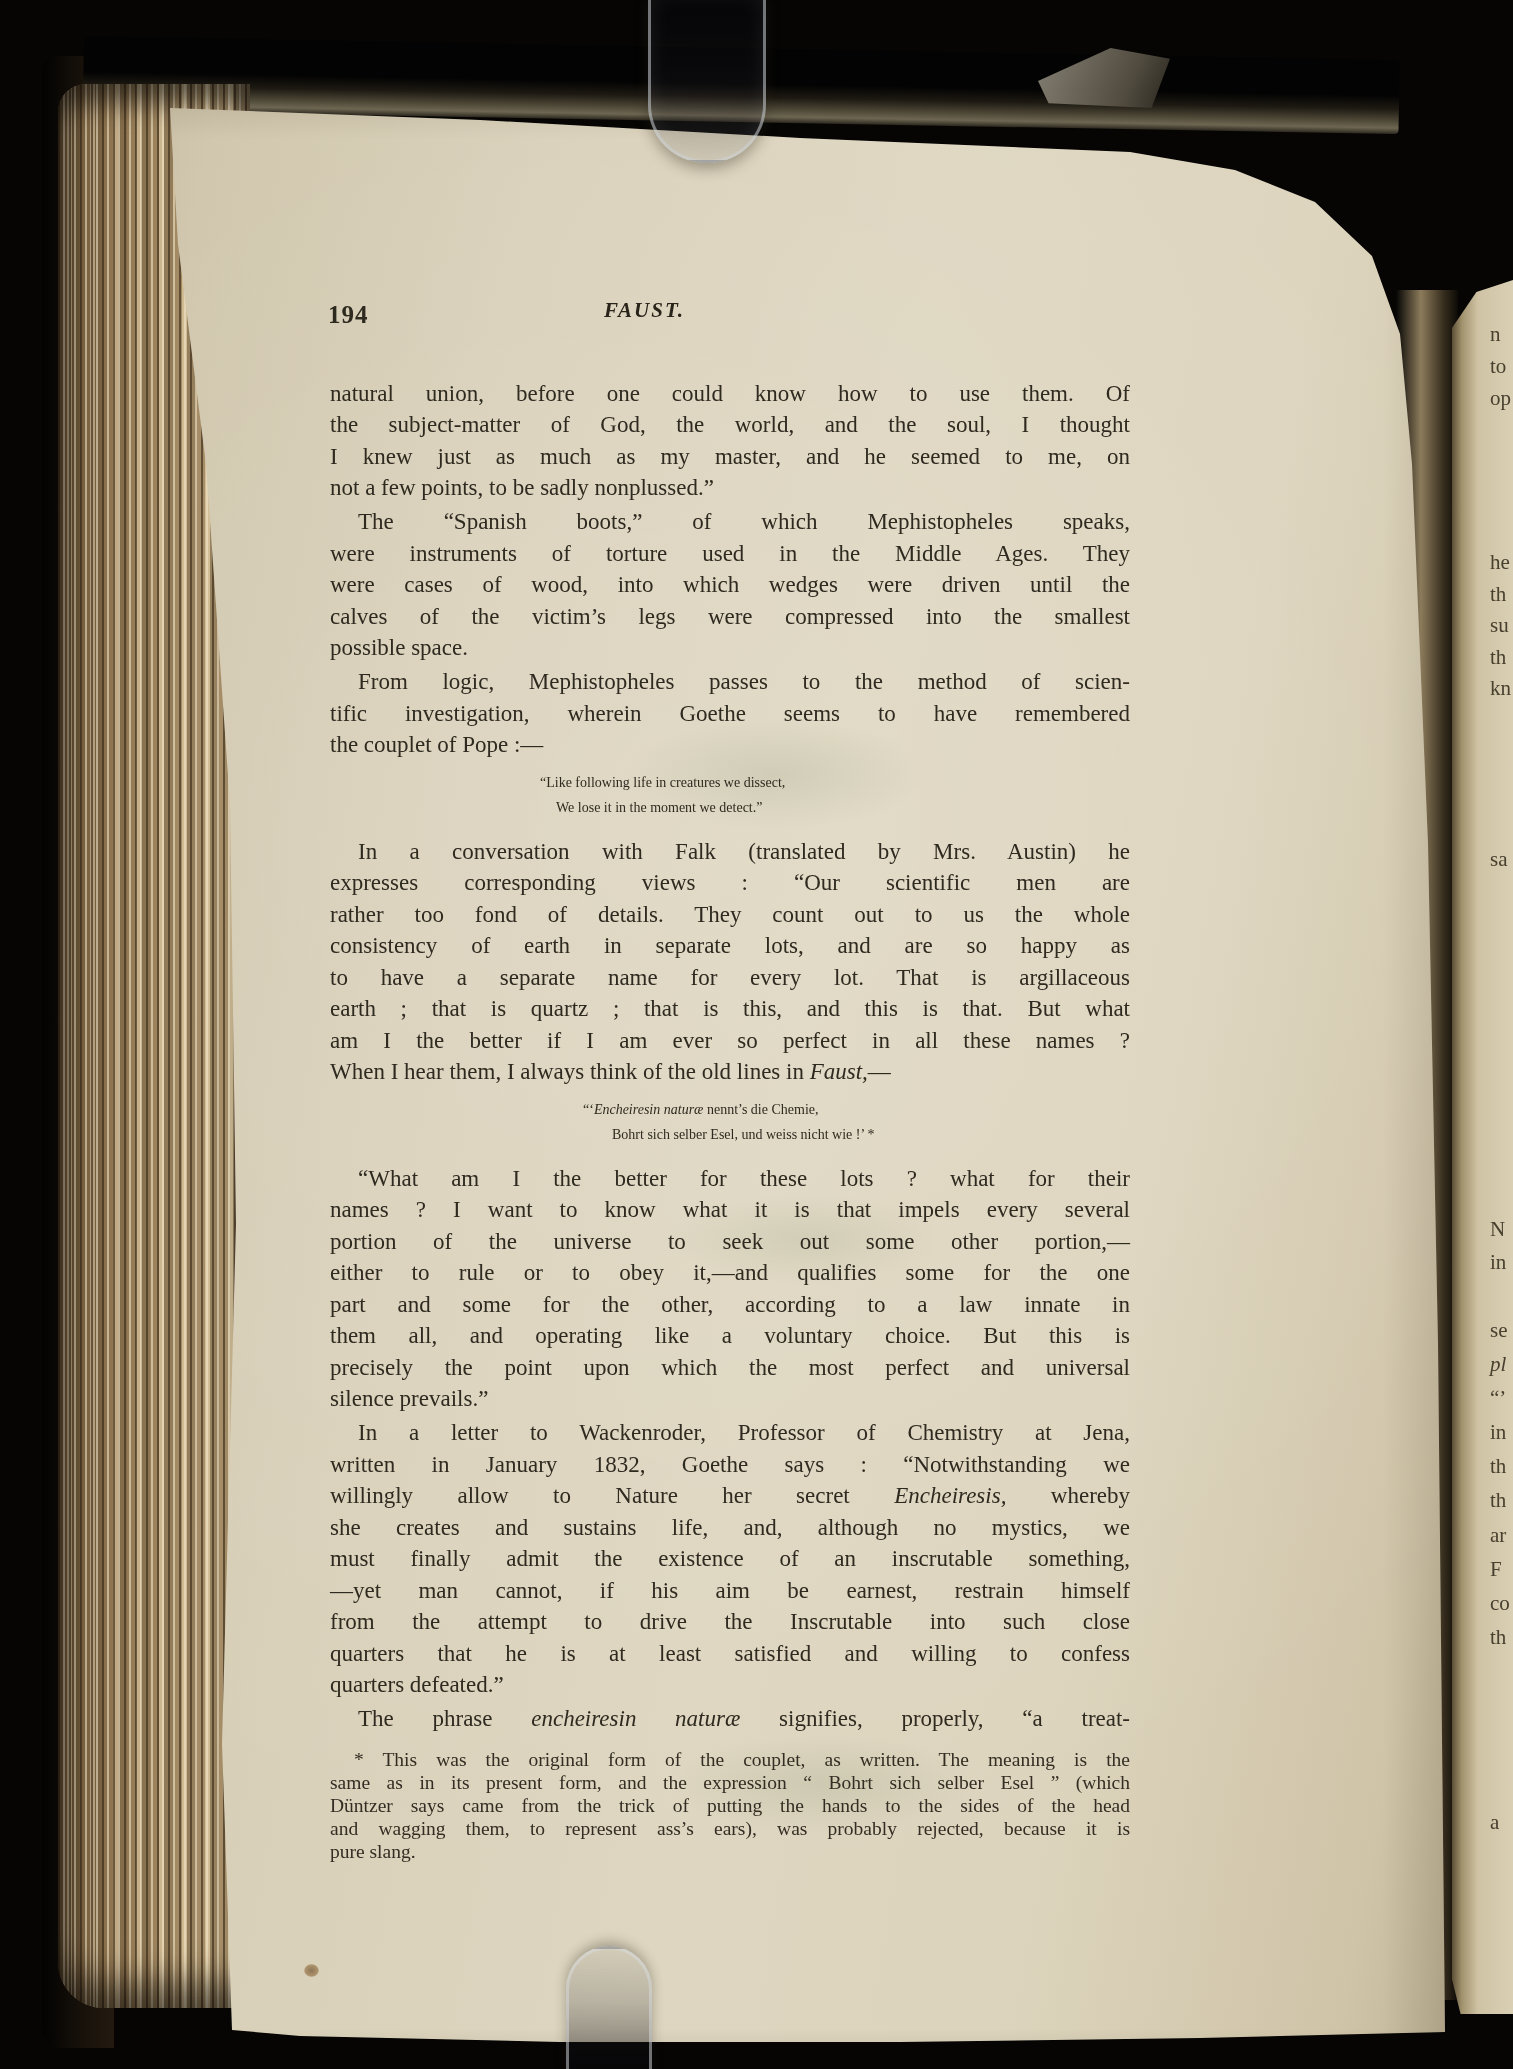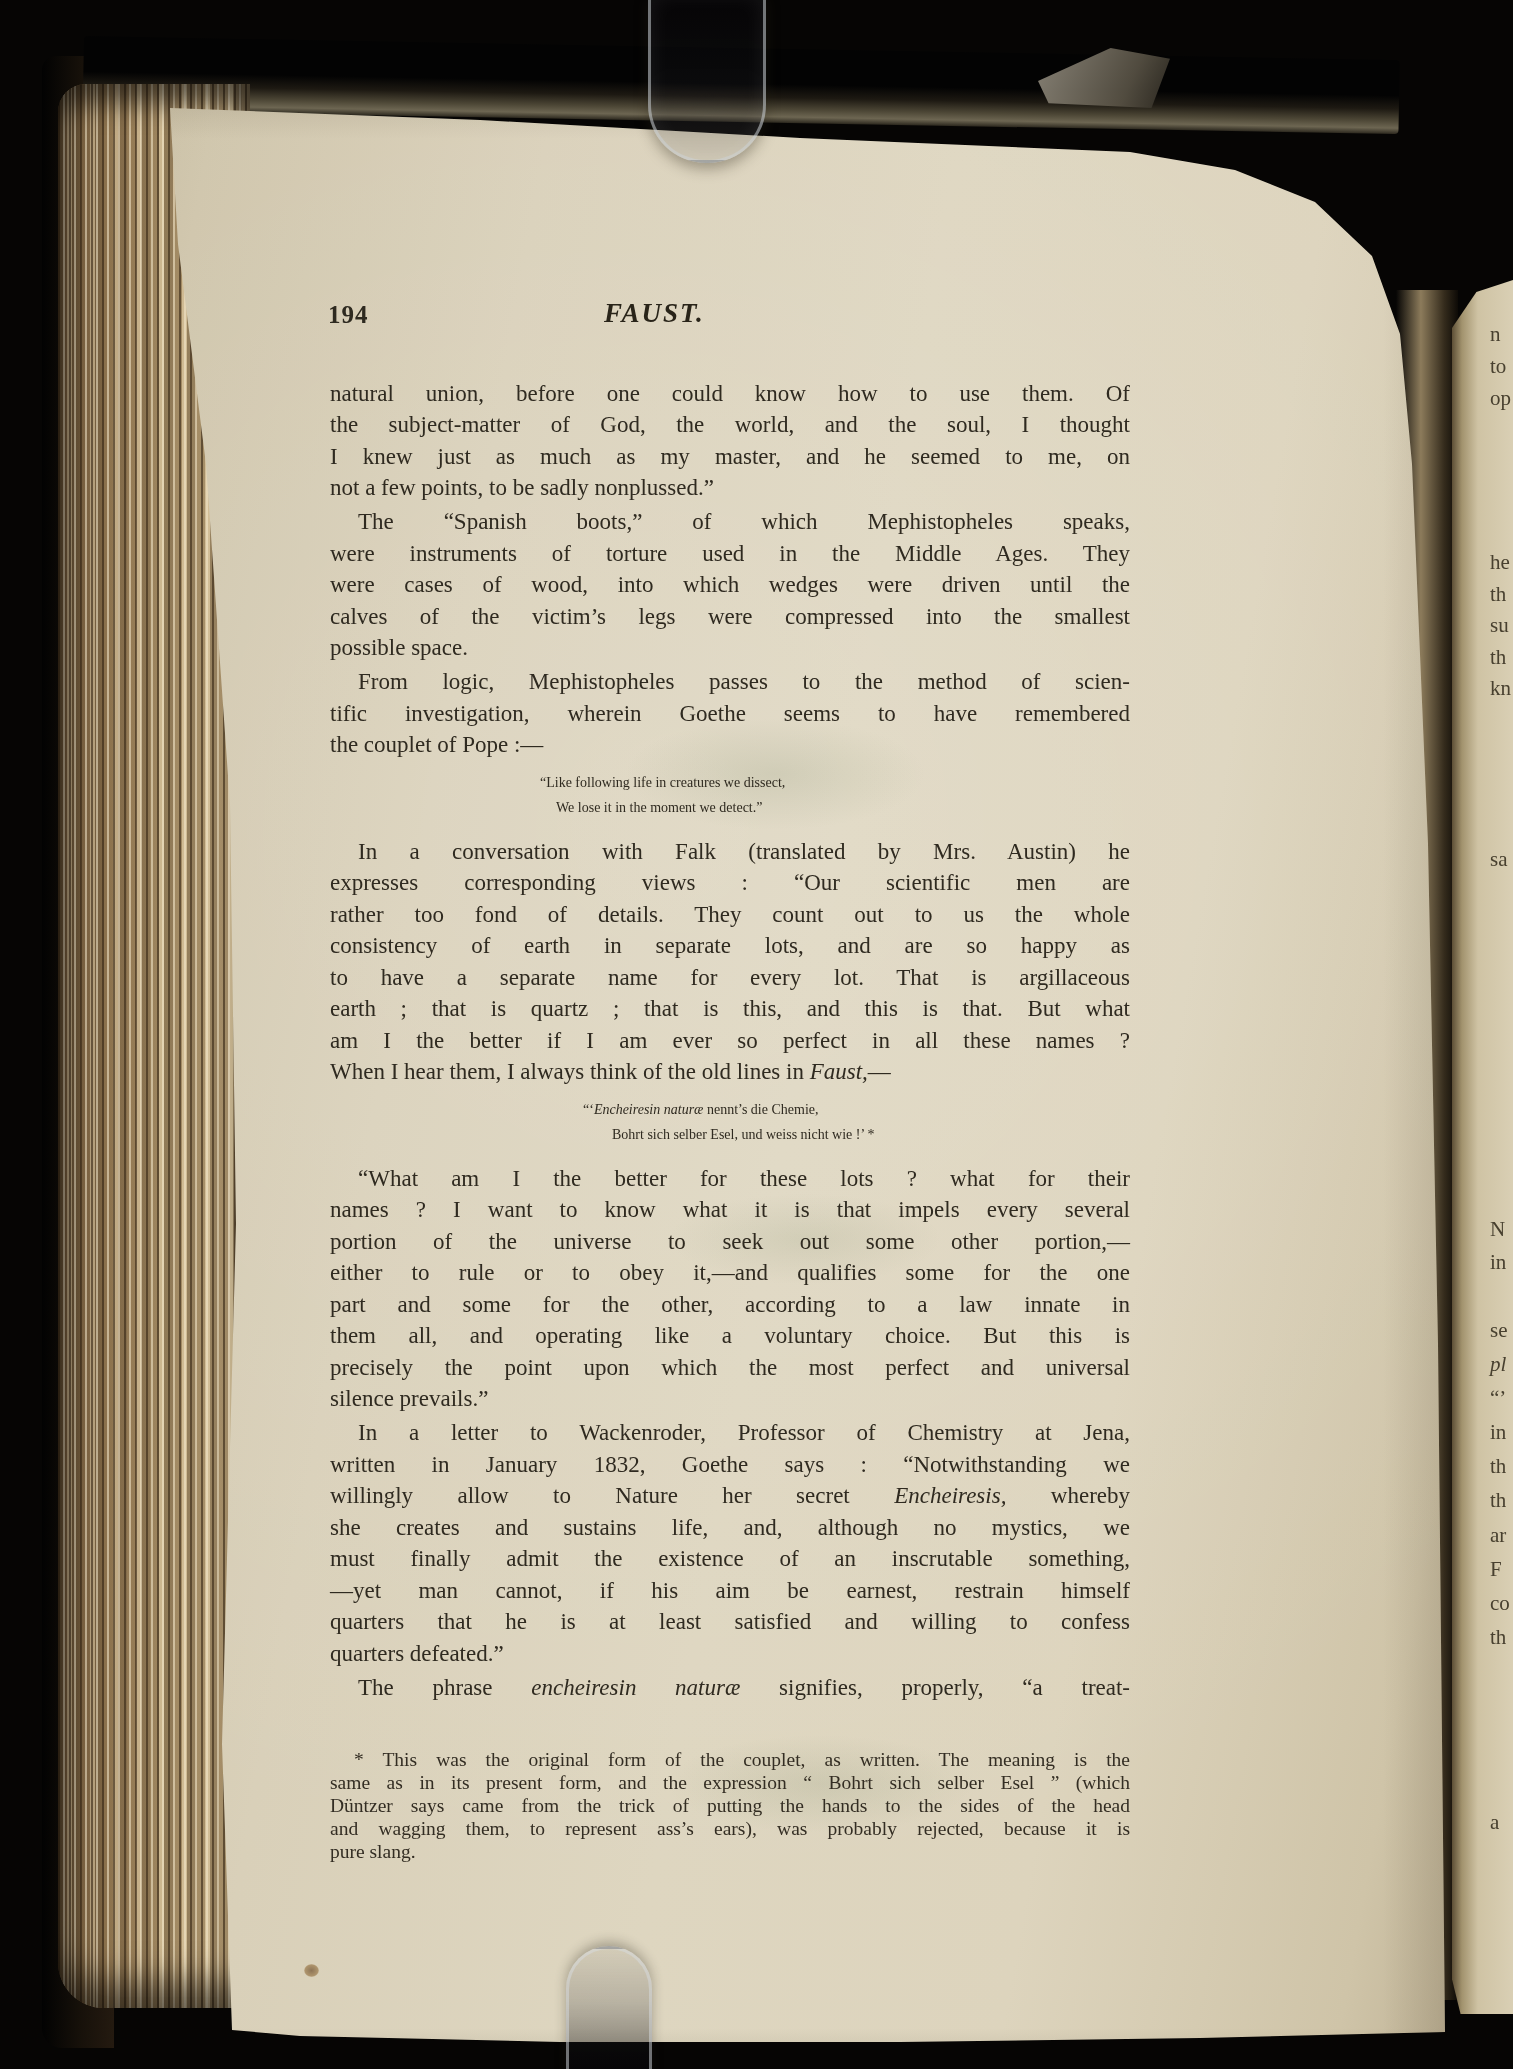--- a/index.html
+++ b/index.html
@@ -67,21 +67,21 @@
   }
   .stain{border-radius:50%;}
   .stain.s1{left:560px;top:650px;width:430px;height:160px;background:radial-gradient(50% 50%,rgba(124,138,104,.17),rgba(0,0,0,0) 70%);}
   .stain.s2{left:610px;top:1130px;width:390px;height:130px;background:radial-gradient(50% 50%,rgba(124,138,104,.15),rgba(0,0,0,0) 70%);}
   .stain.s3{left:600px;top:1670px;width:440px;height:140px;background:radial-gradient(50% 50%,rgba(118,132,100,.16),rgba(0,0,0,0) 70%);}
   .spot{left:304px;top:1920px;width:15px;height:13px;border-radius:50%;opacity:.8;
     background:radial-gradient(#7b5e3d,#a28459 60%,rgba(0,0,0,0) 78%);}
 
   
   .page-number{left:328px;top:257px;font-size:25px;font-weight:bold;letter-spacing:1px;color:#2e2a20;}
-  .running-head{left:604px;top:254px;font-size:27px;font-weight:bold;font-style:italic;letter-spacing:2px;color:#292419;}
+  .running-head{left:604px;top:254px;font-size:21px;font-weight:bold;font-style:italic;letter-spacing:2px;color:#292419;}
   .text-block{left:330px;top:331px;width:800px;color:#2f2a20;font-size:23px;line-height:31.5px;}
   .para{margin-top:2.5px;}
   .tline{text-align:justify;text-align-last:justify;}
   .tline.last{text-align-last:left;}
   .tline.first{padding-left:28px;}
   .verse{margin:9px 0 15px 0;font-size:14px;line-height:25.5px;}
   .vline{white-space:nowrap;}
   .it{font-style:italic;}
   .footnote{left:330px;top:1704px;width:800px;color:#332d23;font-size:19.5px;line-height:23px;}
   .fline{text-align:justify;text-align-last:justify;}
@@ -199,20 +199,21 @@
         <div class="tline"><span>precisely the point upon which the most perfect and universal</span></div>
         <div class="tline last"><span>silence prevails.”</span></div>
       </div>
       <div class="para">
         <div class="tline first"><span>In a letter to Wackenroder, Professor of Chemistry at Jena,</span></div>
         <div class="tline"><span>written in January 1832, Goethe says :  “Notwithstanding we</span></div>
         <div class="tline"><span>willingly allow to Nature her secret </span><span class="it">Encheiresis,</span><span> whereby</span></div>
         <div class="tline"><span>she creates and sustains life, and, although no mystics, we</span></div>
         <div class="tline"><span>must finally admit the existence of an inscrutable something,</span></div>
         <div class="tline"><span>—yet man cannot, if his aim be earnest, restrain himself</span></div>
+        <div class="tline"><span>from the attempt to drive the Inscrutable into such close</span></div>
         <div class="tline"><span>quarters that he is at least satisfied and willing to confess</span></div>
         <div class="tline last"><span>quarters defeated.”</span></div>
       </div>
       <div class="para">
         <div class="tline first"><span>The phrase </span><span class="it">encheiresin naturæ</span><span> signifies, properly, “a treat-</span></div>
       </div>
     </div>
   <div class="abs footnote">
       <div class="fline first"><span>* This was the original form of the couplet, as written.  The meaning is the</span></div>
       <div class="fline"><span>same as in its present form, and the expression “ Bohrt sich selber Esel ” (which</span></div>

